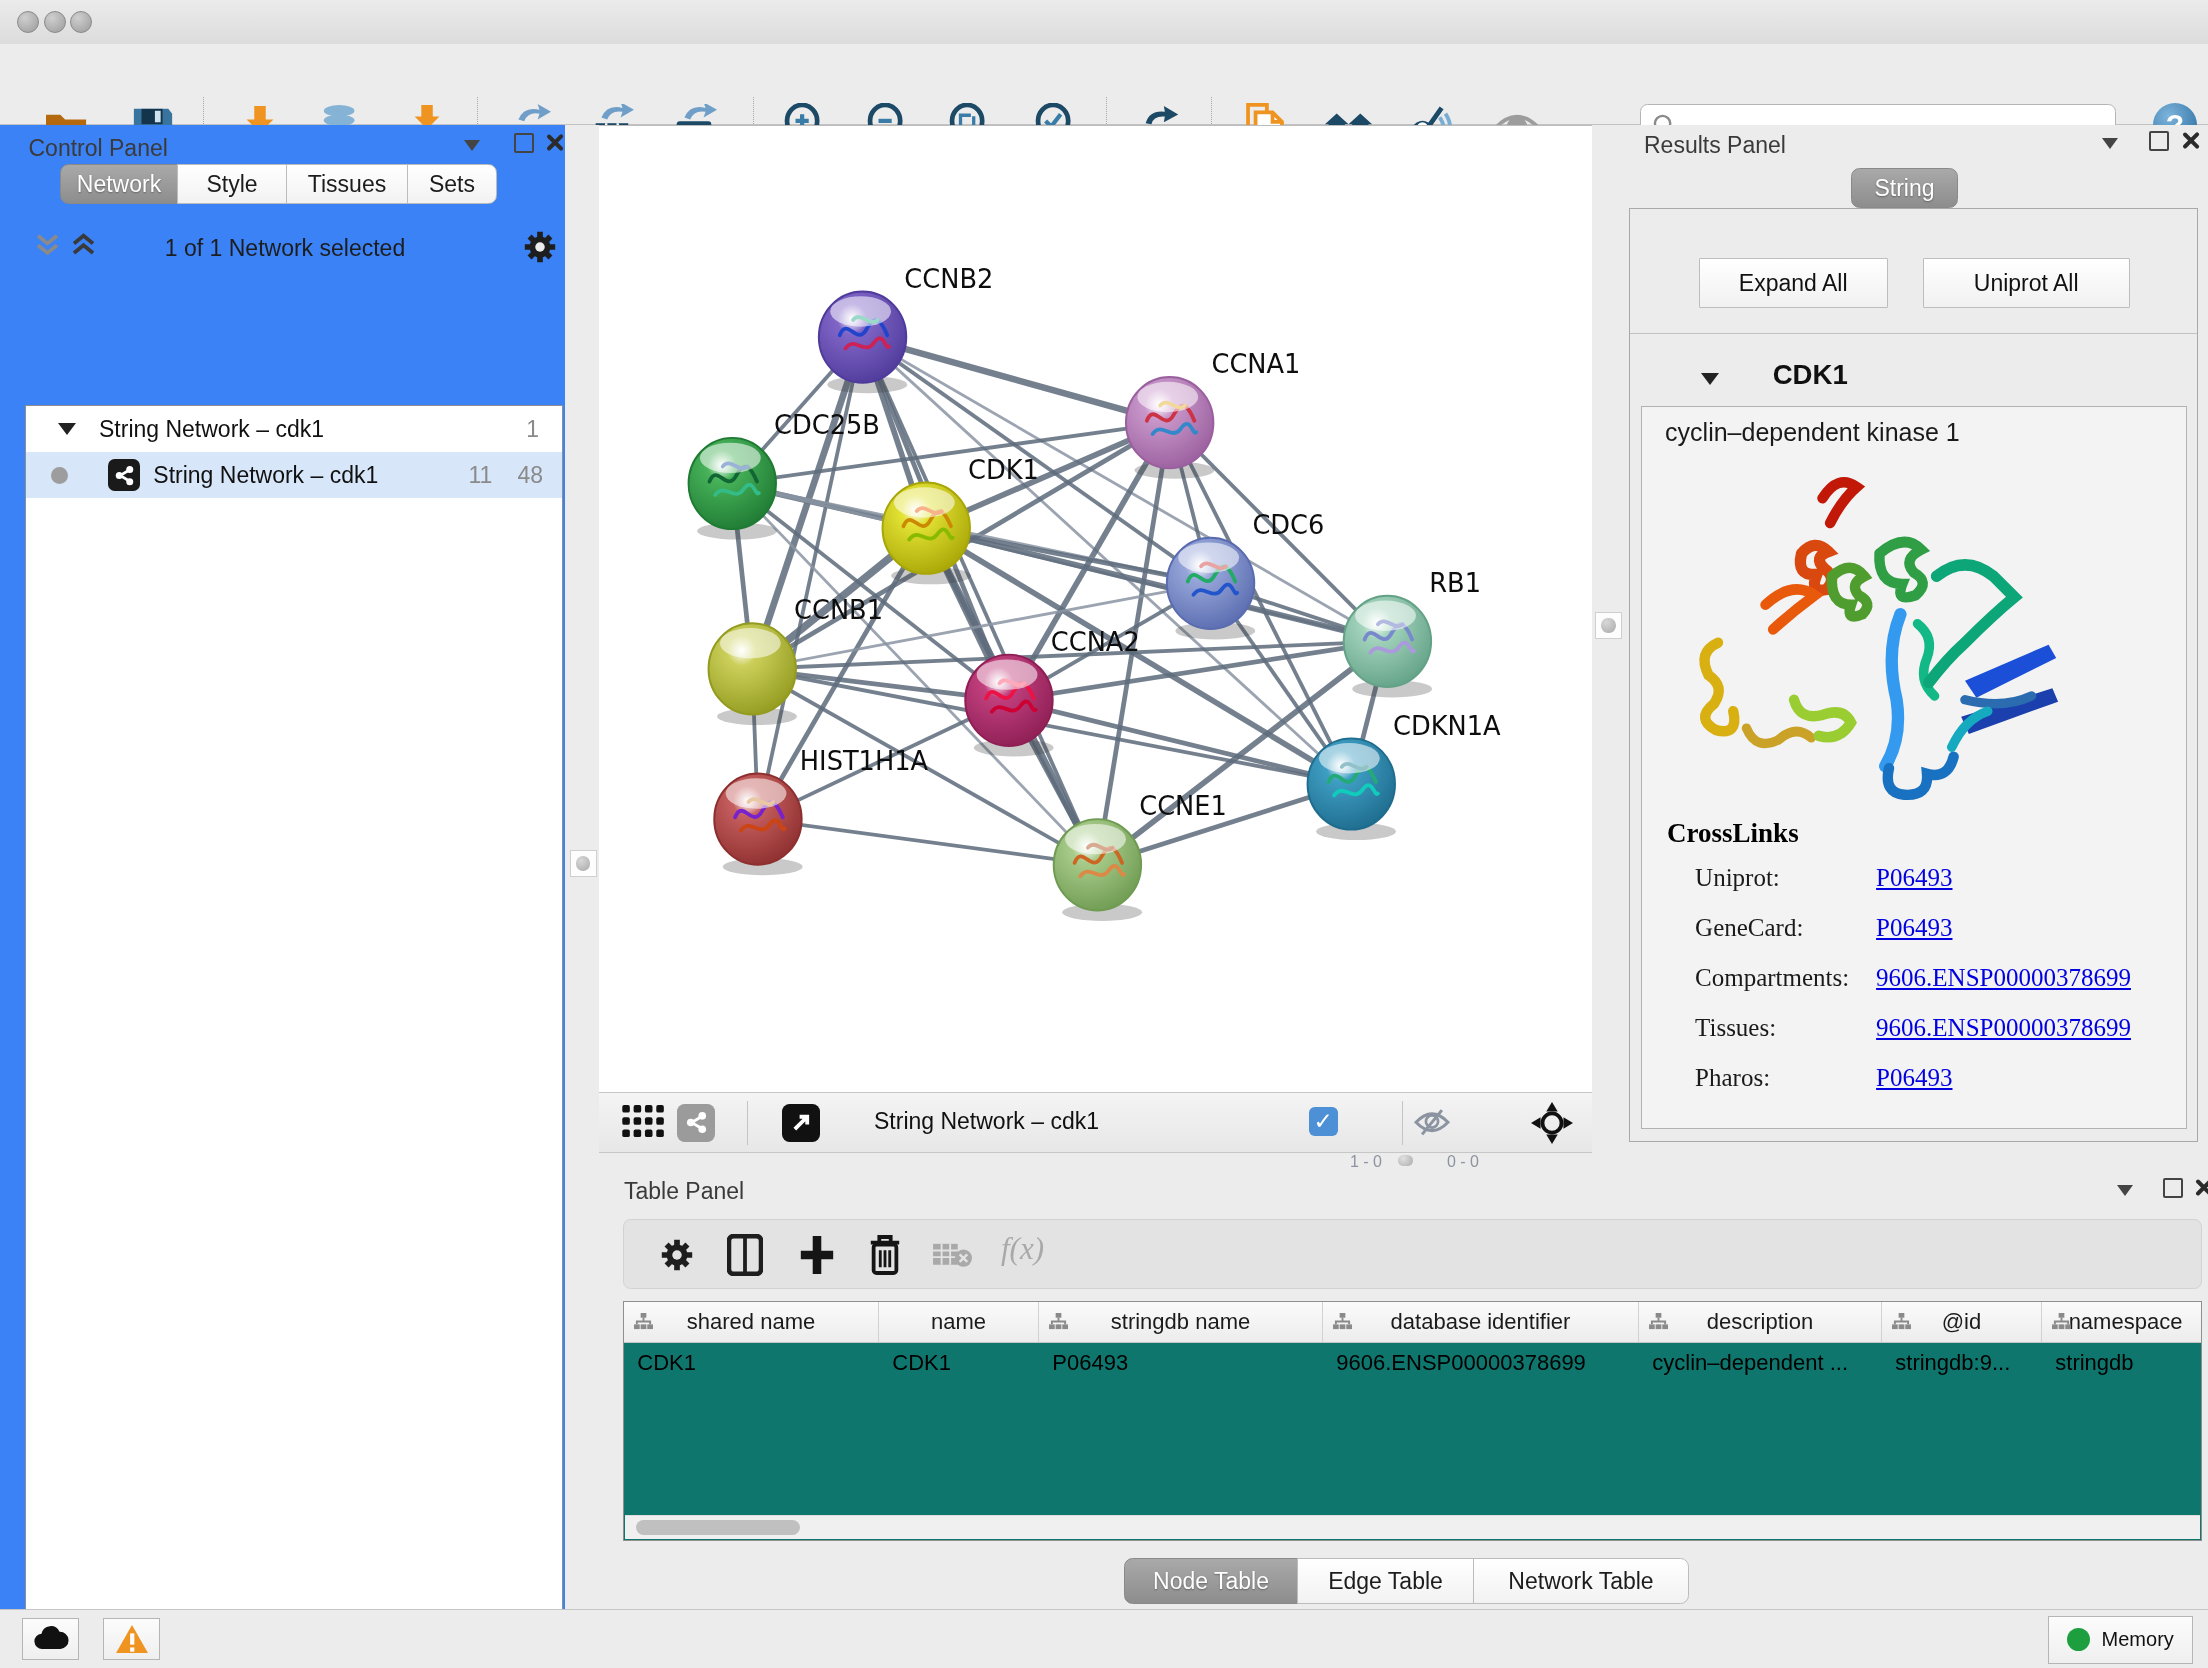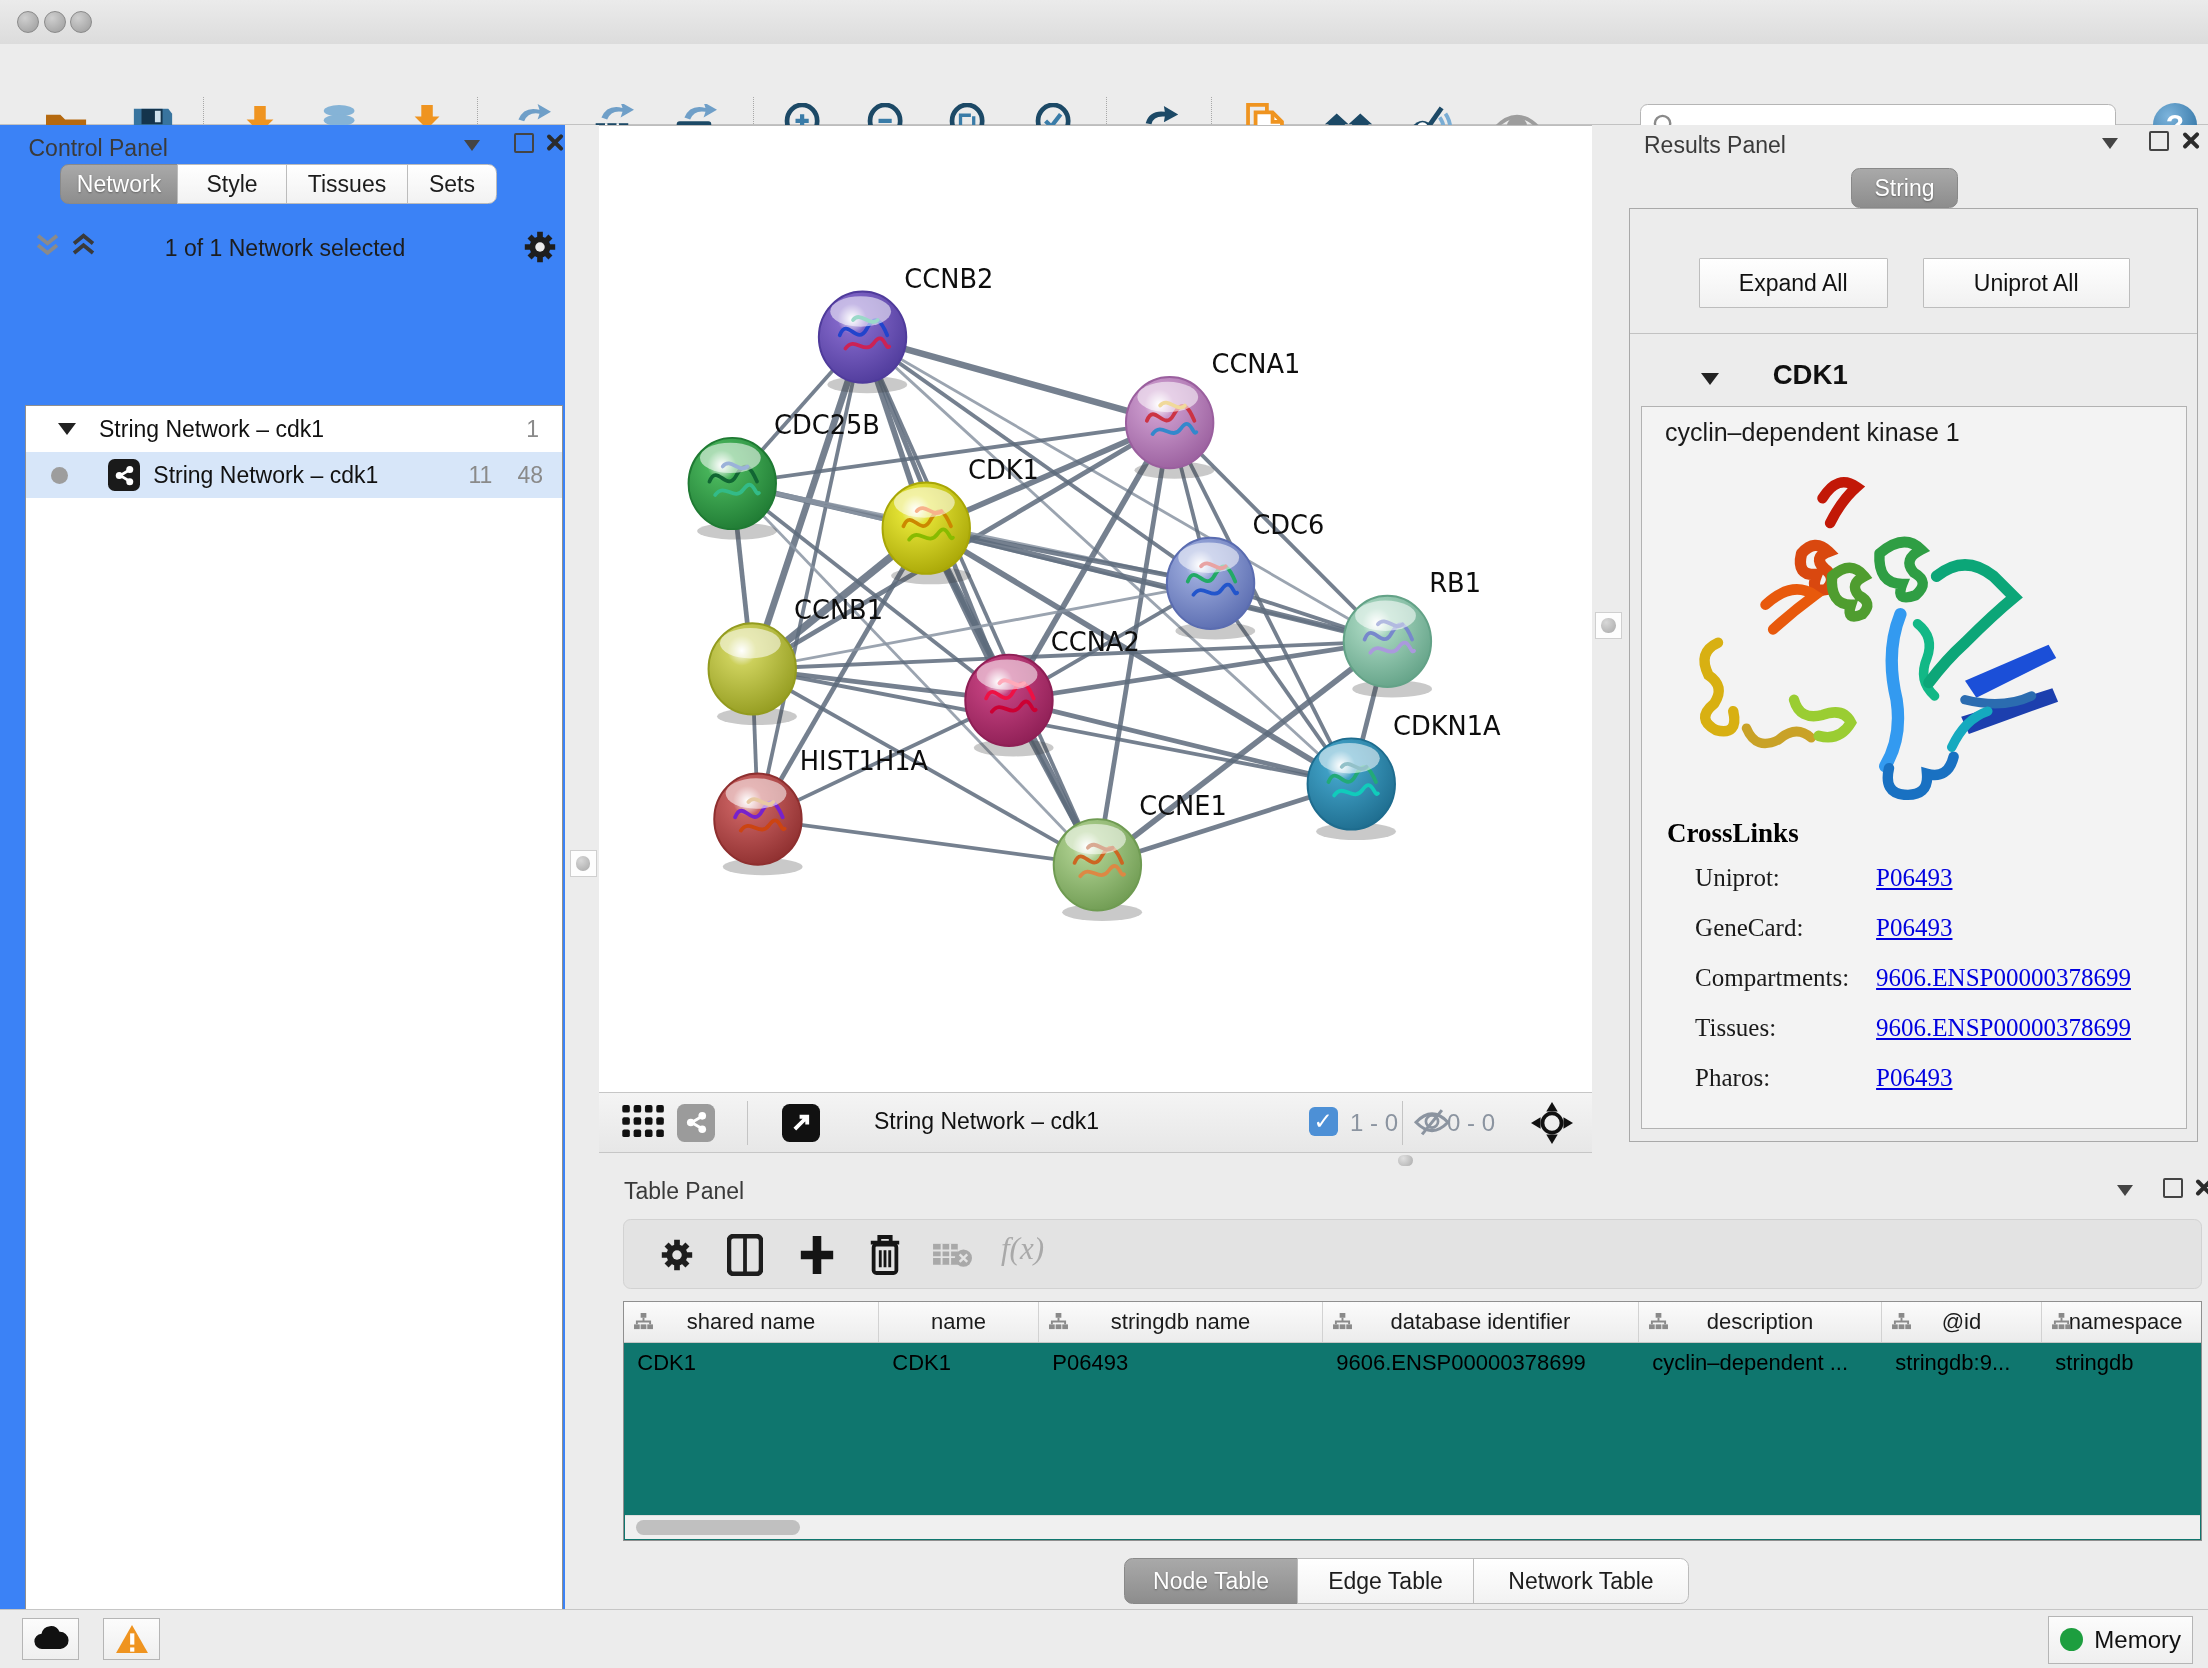--- a/index.html
+++ b/index.html
@@ -50,21 +50,21 @@
   .graydot{width:17px;height:17px;border-radius:50%;background:#9d9d9d;}
   .shareicon{width:32px;height:32px;border-radius:6.7px;background:#1a1a1a;display:flex;align-items:center;justify-content:center;}
   .numgray{color:#8a8a8a;font-size:23px;}
   
   .netcanvas{left:599px;top:125px;width:993px;height:967px;background:#fff;border-top:1px solid #bdbdbd;}
   .netbar{left:599px;top:1092px;width:993px;height:59px;background:linear-gradient(#f4f4f4,#e7e7e7);
      border-top:1px solid #c6c6c6;border-bottom:1px solid #c6c6c6;}
   .netbar .vline{top:7.6px;height:44px;width:0;border-left:1px solid #c4c4c4;}
   .blacksq{width:38px;height:38px;border-radius:7.6px;background:#111;display:flex;align-items:center;justify-content:center;}
   .graysq{width:38px;height:38px;border-radius:7.6px;background:#9b9b9b;display:flex;align-items:center;justify-content:center;}
-  .cntgray{color:#8b94a0;font-size:24px;}
+  .cntgray{color:#8b94a0;font-size:16px;margin-top:44px;}
   .chk{width:28.5px;height:28.5px;border-radius:5.7px;background:#4d90d6;color:#fff;font-size:23px;
      display:flex;align-items:center;justify-content:center;font-weight:bold;}
   
   .results{left:1623px;top:125px;width:586px;height:1045px;background:#ececec;}
   .resbox{left:5.7px;top:83px;width:569px;height:934px;border:1px solid #a9a9a9;background:#ececec;box-sizing:border-box;}
   .btn{background:linear-gradient(#ffffff,#f1f1f1);border:1px solid #bdbdbd;border-radius:1px;
      font-size:23px;color:#111;display:flex;align-items:center;justify-content:center;}
   .cdk-box{left:11.4px;top:197px;width:546px;height:723px;border:1px solid #b2b2b2;background:#f3f3f3;box-sizing:border-box;}
   .serif{font-family:"Liberation Serif","DejaVu Serif",serif;}
   .cl-row{display:flex;font-size:25px;margin-bottom:22px;}
@@ -79,21 +79,21 @@
      border-right:1px solid #d2d2d2;box-sizing:border-box;flex:none;overflow:hidden;}
   .th .colicon{position:absolute;left:9.5px;top:10.5px;}
   .trow{display:flex;height:40px;}
   .td{font-size:22px;color:#000;padding:6.7px 0 0 13.3px;box-sizing:border-box;flex:none;overflow:hidden;white-space:nowrap;}
   .hscroll{left:26px;top:1517px;width:1575px;height:23px;background:#f0f0f0;border-top:1px solid #ddd;}
   .hthumb{left:11.4px;top:3.8px;width:164px;height:15px;border-radius:7.6px;background:#c0c0c0;}
   
   .statusbar{left:0;top:1609px;width:2208px;height:59px;background:#ececec;border-top:1px solid #c6c6c6;}
   .sbtn{background:linear-gradient(#fcfcfc,#efefef);border:1.9px solid #b5b5b5;display:flex;
      align-items:center;justify-content:center;}
-  .membtn{display:flex;align-items:center;gap:11.4px;font-size:24px;color:#111;}
+  .membtn{display:flex;align-items:center;gap:11.4px;font-size:20px;color:#111;}
   .memdot{width:23px;height:23px;border-radius:50%;background:#1d9e3f;}
 </style>
 </head>
 <body>
 
 <div class="abs titlebar">
   <div class="abs tl" style="left:17px;"></div>
   <div class="abs tl" style="left:44px;"></div>
   <div class="abs tl" style="left:70px;"></div>
 </div>

